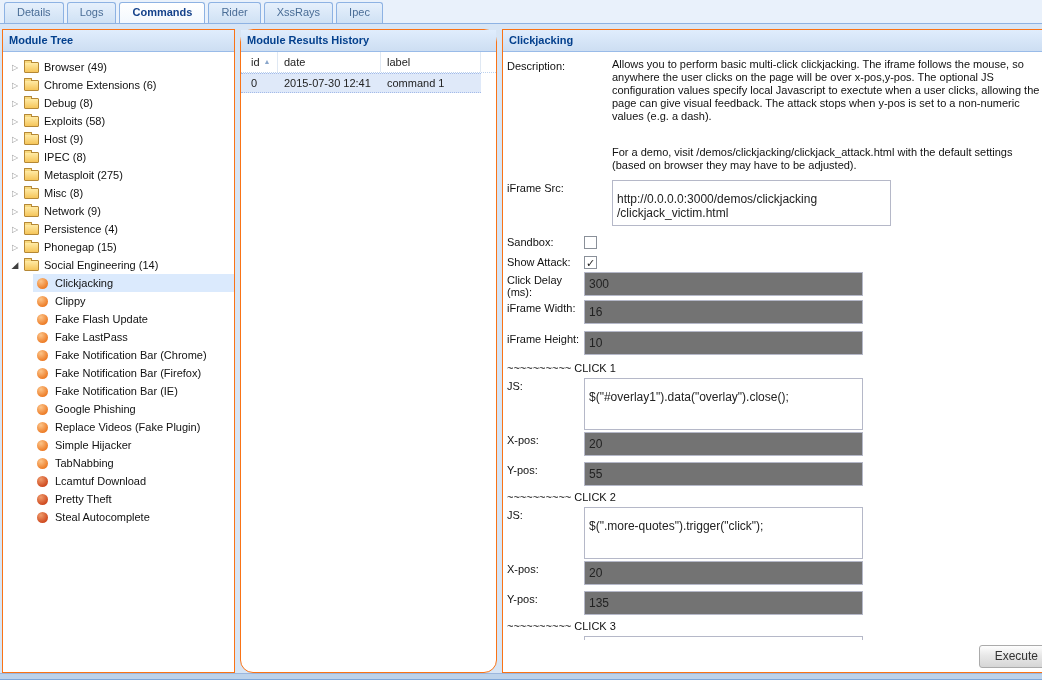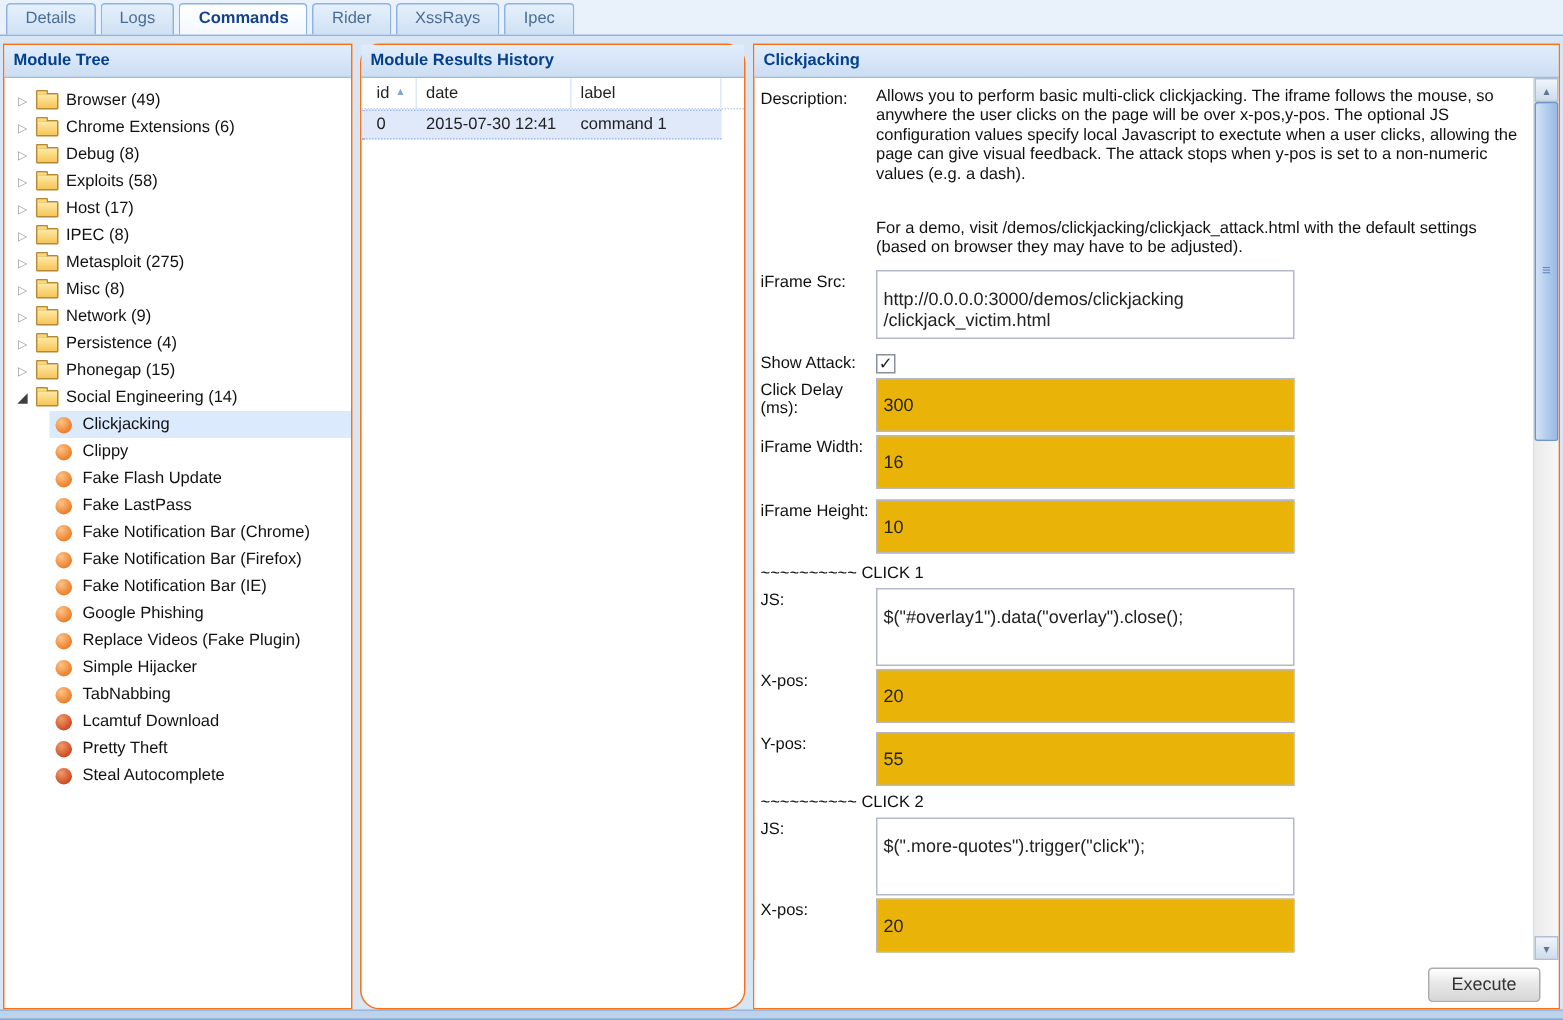--- a/index.html
+++ b/index.html
@@ -69,36 +69,36 @@
   .gc.c-label { width:100px; }
 
   
   .form { position:relative; height:588px; overflow:hidden; flex:none;
     padding:6px 24px 0 4px; }
   .frow { display:flex; margin-bottom:6px; }
   .flabel { width:77px; flex:none; font-size:11px; color:#111; padding-top:2px;
     white-space:pre; overflow:visible; }
   .desc-text { width:430px; font-size:11px; line-height:13px; color:#111; }
   .desc-text p + p { margin-top:23px; }
-  input.text { width:279px; height:36px; border:1px solid #b5b8c8;
+  input.text { width:279px; height:24px; border:1px solid #b5b8c8;
     font-family:"Liberation Sans", sans-serif; font-size:12px; padding:1px 4px;
-    color:#222; background:#eab308; }
+    color:#222; background:#737373; }
   textarea.text { width:279px; border:1px solid #b5b8c8;
     font-family:"Liberation Sans", sans-serif; font-size:12px; padding:11px 4px;
     color:#222; resize:none; overflow:hidden; background:#fff; }
   .ta-src { height:46px; }
   .ta-js { height:52px; }
   .cb { width:13px; height:13px; border:1px solid #8a9099; background:#fff;
     font-size:11px; line-height:12px; text-align:center; color:#1c1c1c;
     cursor:pointer; margin-top:2px; }
   .sep { font-size:11px; color:#111; margin:2px 0 4px 0; }
   .partial-field { width:279px; margin-left:77px; height:6px;
     border:1px solid #b5b8c8; border-bottom:none; background:#fff; }
   .mb2{margin-bottom:2px;} .mb3{margin-bottom:3px;} .mb5{margin-bottom:5px;}
-  .mb7{margin-bottom:7px;} .mb8{margin-bottom:8px;}
+  .mb7{margin-bottom:7px;} .mb8{margin-bottom:8px;gap:28px;}
 
   
   .sb { position:absolute; top:0; right:0; width:17px; height:588px;
     background:linear-gradient(90deg,#ebebeb,#f7f7f7); border-left:1px solid #dedede; }
   .sb-btn { position:absolute; left:0; width:16px; height:16px; text-align:center;
     line-height:15px; font-size:8px; color:#5d7597; cursor:pointer;
     background:linear-gradient(#f0f5fa,#cedcec); border:1px solid #b0bfd3; }
   .sb-btn.up { top:0; }
   .sb-btn.down { bottom:0; }
   .sb-thumb { position:absolute; top:16px; left:0; width:16px; height:226px;
@@ -153,21 +153,21 @@
         <span class="tlabel">Debug (8)</span>
       </div>
       <div class="trow">
         <span class="arrow">▷</span>
         <span class="folder"></span>
         <span class="tlabel">Exploits (58)</span>
       </div>
       <div class="trow">
         <span class="arrow">▷</span>
         <span class="folder"></span>
-        <span class="tlabel">Host (17)</span>
+        <span class="tlabel">Host (9)</span>
       </div>
       <div class="trow">
         <span class="arrow">▷</span>
         <span class="folder"></span>
         <span class="tlabel">IPEC (8)</span>
       </div>
       <div class="trow">
         <span class="arrow">▷</span>
         <span class="folder"></span>
         <span class="tlabel">Metasploit (275)</span>
@@ -322,20 +322,24 @@
         </div>
       </div>
 
       <div class="frow mb8">
         <div class="flabel">iFrame Src:</div>
         <textarea class="text ta-src" style="">http://0.0.0.0:3000/demos/clickjacking
 /clickjack_victim.html</textarea>
       </div>
 
 
+      <div class="frow mb5">
+        <div class="flabel">Sandbox:</div>
+        <div class="cb"></div>
+      </div>
 
       <div class="frow mb3">
         <div class="flabel">Show Attack:</div>
         <div class="cb"><span>✓</span></div>
       </div>
 
       <div class="frow mb2">
         <div class="flabel">Click Delay
 (ms):</div>
         <input class="text" value="300" style="">

